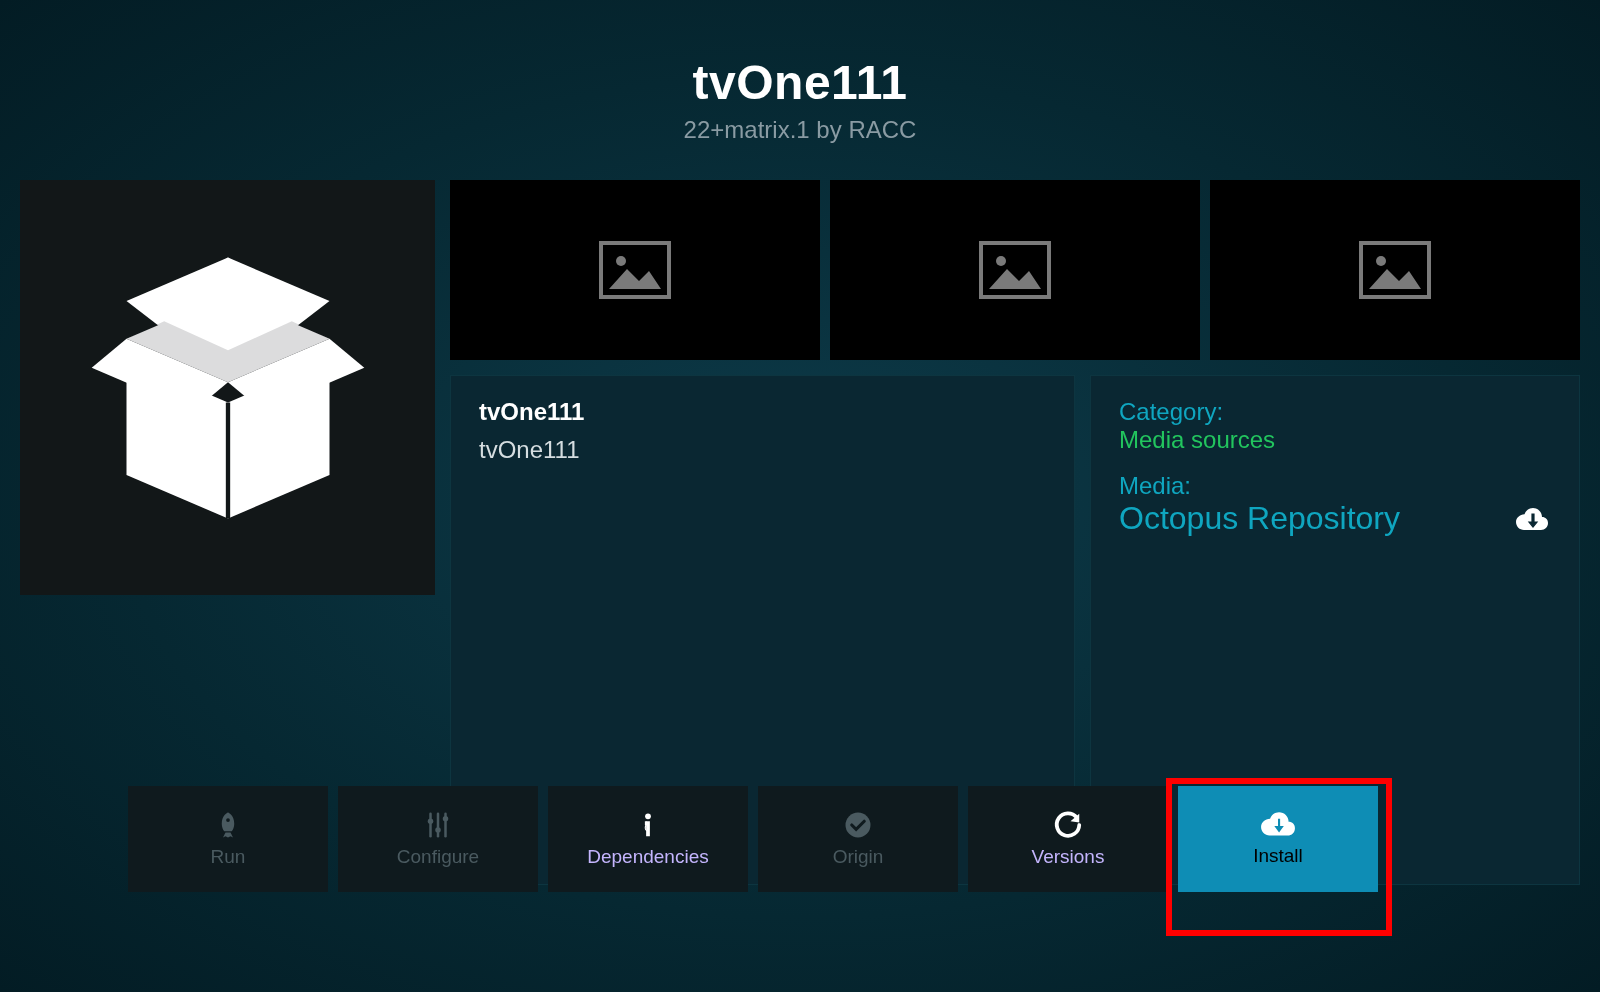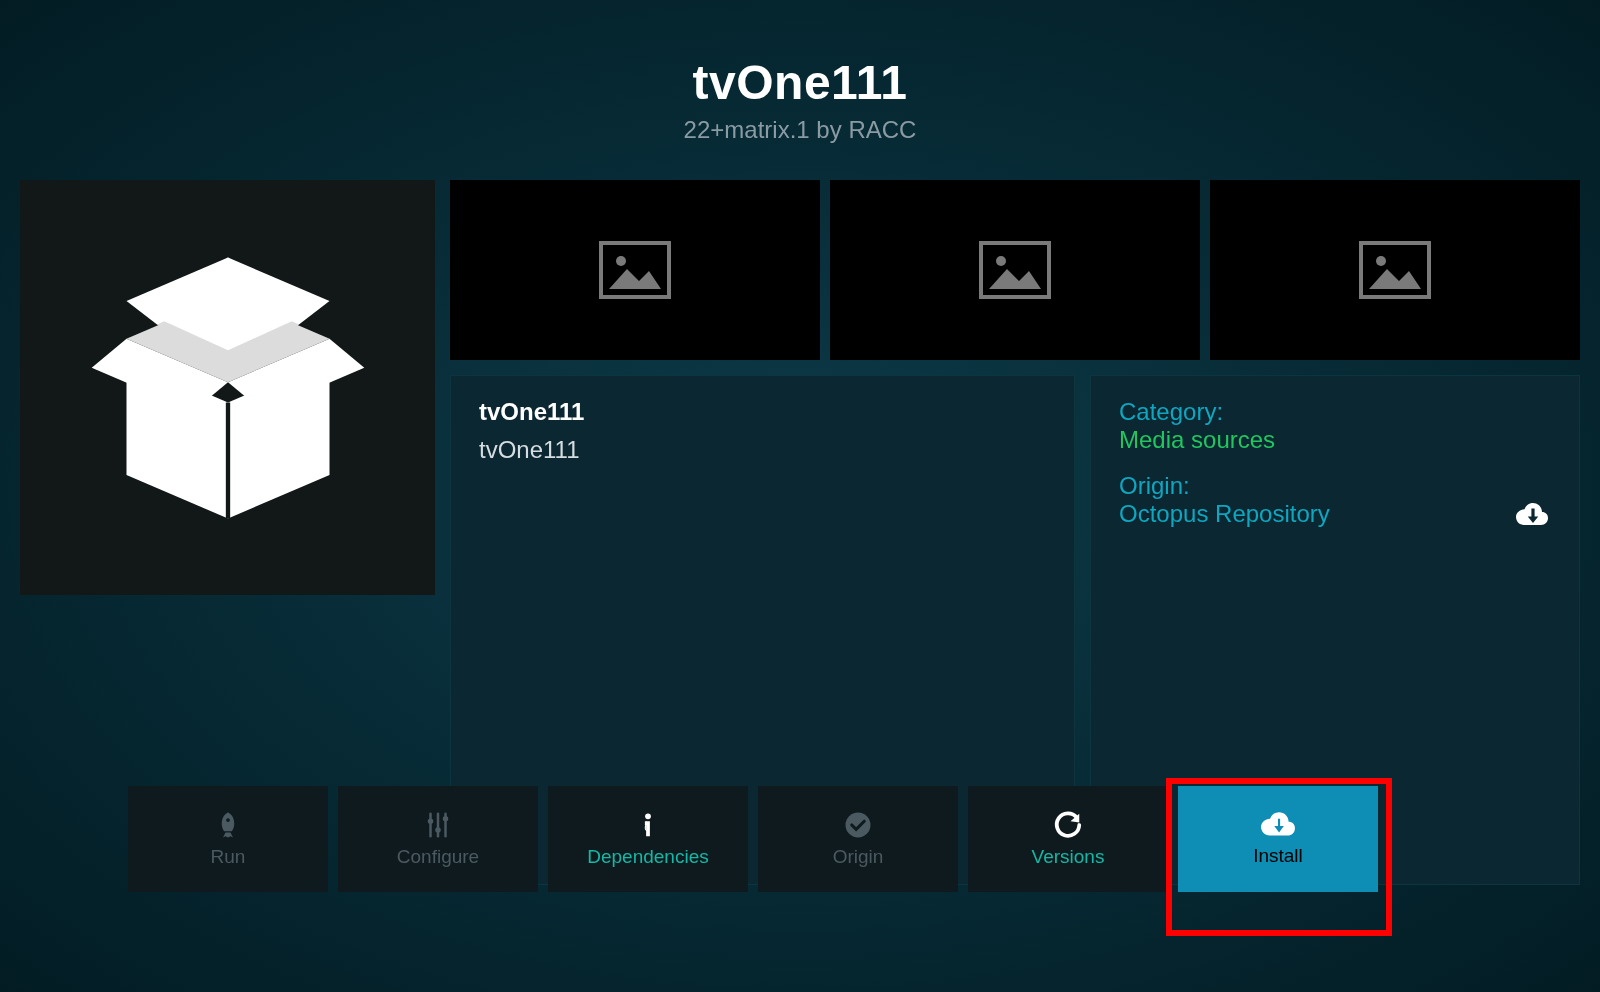--- a/index.html
+++ b/index.html
@@ -102,21 +102,21 @@
     .meta-label {
       font-size: 24px;
       color: #0fa6c0;
     }
     .meta-value {
       font-size: 24px;
       color: #22c55e;
       margin-bottom: 18px;
     }
     .meta-link {
-      font-size: 24px;
+      font-size: 32px;
       color: #0fa6c0;
       margin-bottom: 2px;
     }
     .origin-row {
       display: flex;
       align-items: center;
       justify-content: space-between;
       width: 100%;
     }
     .download-cloud-icon {
@@ -136,21 +136,21 @@
       border: none;
       display: flex;
       flex-direction: column;
       align-items: center;
       justify-content: center;
       color: #4a5a60;
       font-size: 19px;
       cursor: pointer;
     }
     .action-button.enabled {
-      color: #14b8a6;
+      color: #c4b5fd;
     }
     .action-button .btn-icon {
       margin-bottom: 6px;
     }
     .action-button.highlighted {
       background: #0e8db5;
       color: #000000;
     }
     .highlight-frame {
       position: absolute;
@@ -223,21 +223,21 @@
   </div>
 
   <div class="description-box">
     <div class="description-title">tvOne111</div>
     <div class="description-text">tvOne111</div>
   </div>
 
   <div class="meta-box">
     <div class="meta-label">Category:</div>
     <div class="meta-value">Media sources</div>
-    <div class="meta-label">Origin:</div>
+    <div class="meta-label">Media:</div>
     <div class="origin-row">
       <div class="meta-link">Octopus Repository</div>
       <svg class="download-cloud-icon" width="34" height="26" viewBox="0 0 34 26">
         <path fill="#ffffff" d="M27,10c0-5-4-9-9-9c-4,0-7.3,2.6-8.5,6.2C4.8,7.4,1,10.8,1,15c0,4.4,3.6,8,8,8h17c4,0,7-3,7-7 C33,12.5,30.5,10,27,10z"></path>
         <path fill="#0a2732" d="M17,7v8h-3l4,5l4-5h-3V7H17z"></path>
         <path fill="none" stroke="#0a2732" stroke-width="1.2" d="M17,7v8h-3l4,5l4-5h-3V7H17z"></path>
       </svg>
     </div>
   </div>
 

